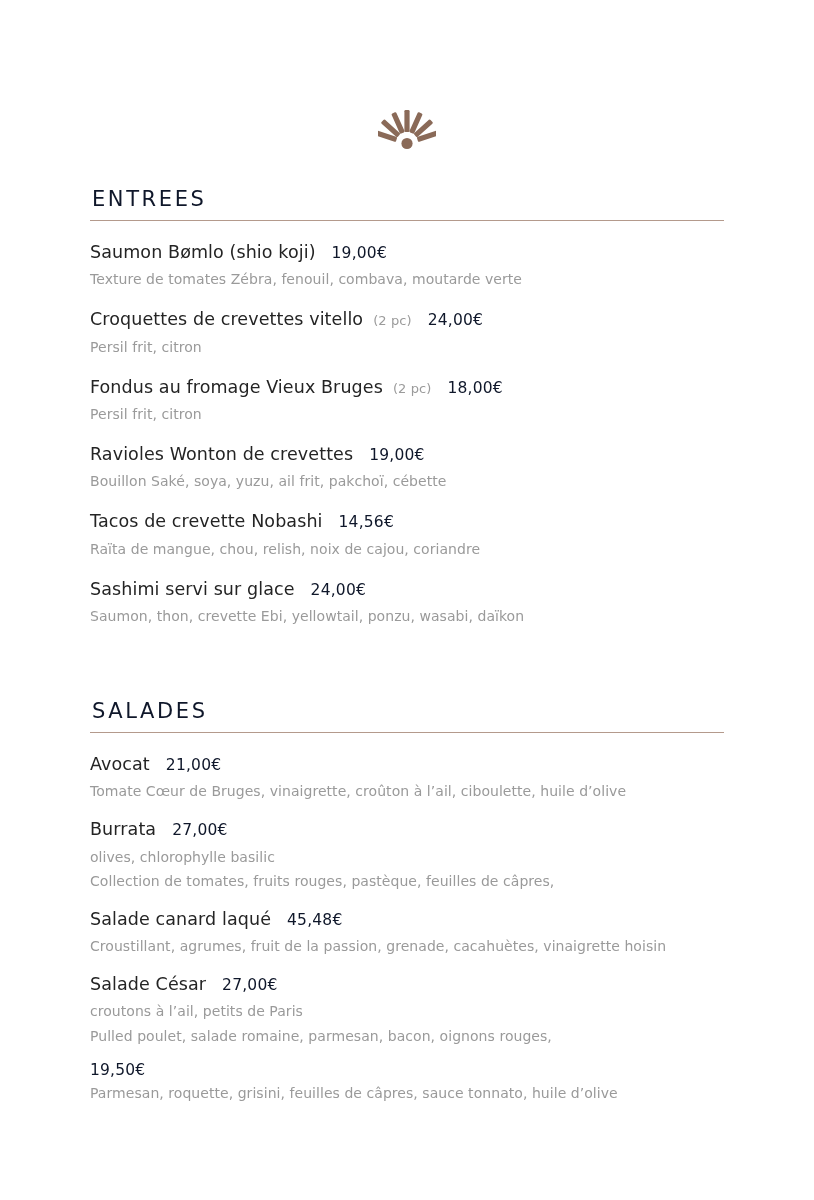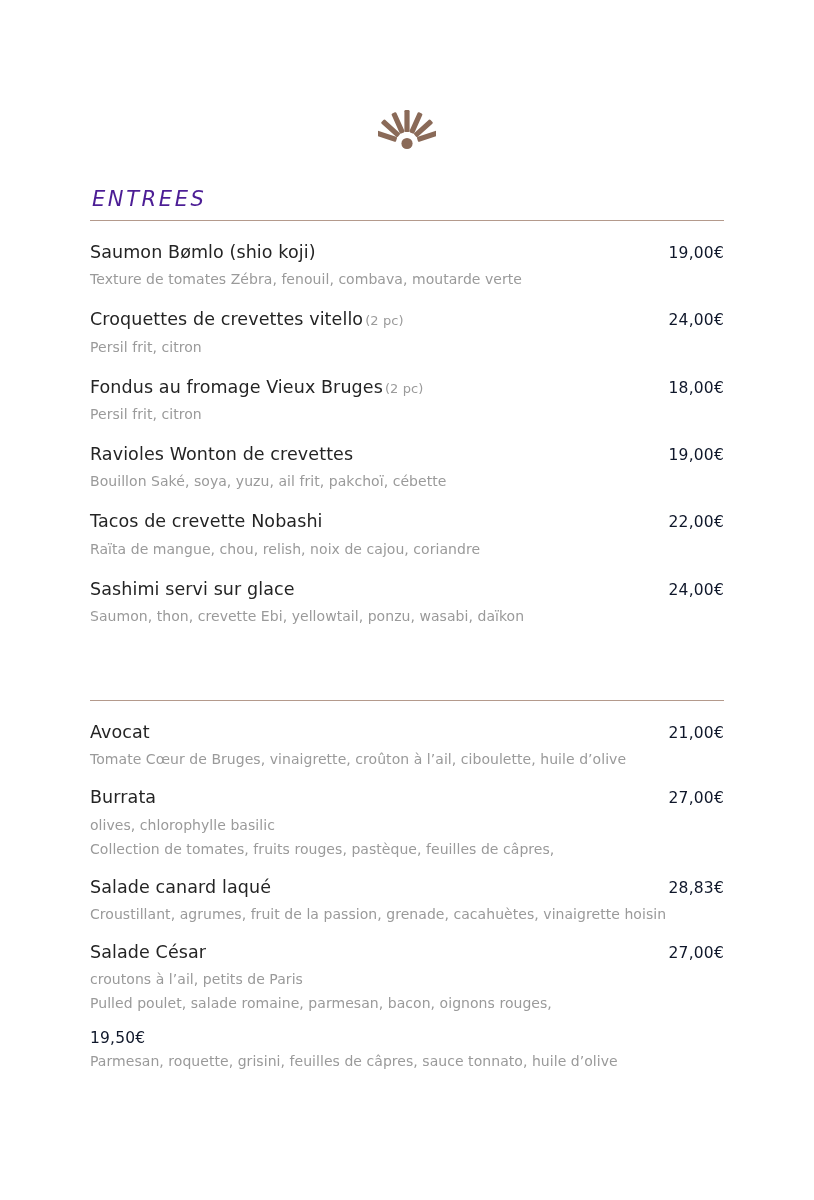--- a/index.html
+++ b/index.html
@@ -48,56 +48,55 @@
   
   .section {
     width: 100%;
   }
   .section + .section {
     margin-top: 72px;
   }
   .section-title {
     font-size: 21px;
     letter-spacing: 2.6px;
-    color: #4c1d95;
+    color: #0f172a;
     font-weight: 400;
     margin: 0 0 9px 2px;
     line-height: 1.1;
     text-transform: uppercase;
-    font-style: italic;
   }
   .section-rule {
     height: 1px;
     background: #b49a8c;
     width: 100%;
     margin-bottom: 18px;
   }
 
   
   .item {
     margin-bottom: 14px;
   }
   .item-row {
     display: flex;
     align-items: baseline;
-    justify-content: space-between;
-    gap: 24px;
+    justify-content: flex-start;
+    gap: 16px;
   }
   .item-name {
     font-size: 17.5px;
     font-weight: 400;
     color: #242424;
     line-height: 1.5;
     letter-spacing: 0.1px;
   }
   .item-qty {
     font-size: 13px;
     color: #9b9b9b;
     letter-spacing: 0.1px;
-    margin-left: 2px;
+    margin-left: 10px;
   }
   .item-qty:empty {
     display: none;
   }
   .item-price {
     font-size: 15.5px;
     color: #0f172a;
     white-space: nowrap;
     flex: 0 0 auto;
     letter-spacing: 0.2px;
@@ -174,37 +173,38 @@
             <div class="item-name" data-name="menu-item-name"><span data-name="menu-item-name-text">Ravioles Wonton de crevettes</span></div>
             <div class="item-price" data-name="menu-item-price">19,00€</div>
           </div>
           <div class="item-desc" data-name="menu-item-description">
             <span class="desc-line" data-name="menu-item-description-line">Bouillon Saké, soya, yuzu, ail frit, pakchoï, cébette</span>
           </div>
         </div>
         <div class="item" data-name="menu-item">
           <div class="item-row" data-name="menu-item-row">
             <div class="item-name" data-name="menu-item-name"><span data-name="menu-item-name-text">Tacos de crevette Nobashi</span></div>
-            <div class="item-price" data-name="menu-item-price">22,00€</div>
+            <div class="item-price" data-name="menu-item-price">14,56€</div>
           </div>
           <div class="item-desc" data-name="menu-item-description">
             <span class="desc-line" data-name="menu-item-description-line">Raïta de mangue, chou, relish, noix de cajou, coriandre</span>
           </div>
         </div>
         <div class="item" data-name="menu-item">
           <div class="item-row" data-name="menu-item-row">
             <div class="item-name" data-name="menu-item-name"><span data-name="menu-item-name-text">Sashimi servi sur glace</span></div>
             <div class="item-price" data-name="menu-item-price">24,00€</div>
           </div>
           <div class="item-desc" data-name="menu-item-description">
             <span class="desc-line" data-name="menu-item-description-line">Saumon, thon, crevette Ebi, yellowtail, ponzu, wasabi, daïkon</span>
           </div>
         </div>
       </div>
       <div class="section" data-name="section-salades">
+        <h2 class="section-title" data-name="section-title">SALADES</h2>
         <div class="section-rule" data-name="section-divider"></div>
         <div class="item" data-name="menu-item">
           <div class="item-row" data-name="menu-item-row">
             <div class="item-name" data-name="menu-item-name"><span data-name="menu-item-name-text">Avocat</span></div>
             <div class="item-price" data-name="menu-item-price">21,00€</div>
           </div>
           <div class="item-desc" data-name="menu-item-description">
             <span class="desc-line" data-name="menu-item-description-line">Tomate Cœur de Bruges, vinaigrette, croûton à l’ail, ciboulette, huile d’olive</span>
           </div>
         </div>
@@ -214,21 +214,21 @@
             <div class="item-price" data-name="menu-item-price">27,00€</div>
           </div>
           <div class="item-desc" data-name="menu-item-description">
             <span class="desc-line" data-name="menu-item-description-line">olives, chlorophylle basilic</span>
             <span class="desc-line" data-name="menu-item-description-line">Collection de tomates, fruits rouges, pastèque, feuilles de câpres,</span>
           </div>
         </div>
         <div class="item" data-name="menu-item">
           <div class="item-row" data-name="menu-item-row">
             <div class="item-name" data-name="menu-item-name"><span data-name="menu-item-name-text">Salade canard laqué</span></div>
-            <div class="item-price" data-name="menu-item-price">28,83€</div>
+            <div class="item-price" data-name="menu-item-price">45,48€</div>
           </div>
           <div class="item-desc" data-name="menu-item-description">
             <span class="desc-line" data-name="menu-item-description-line">Croustillant, agrumes, fruit de la passion, grenade, cacahuètes, vinaigrette hoisin</span>
           </div>
         </div>
         <div class="item" data-name="menu-item">
           <div class="item-row" data-name="menu-item-row">
             <div class="item-name" data-name="menu-item-name"><span data-name="menu-item-name-text">Salade César</span></div>
             <div class="item-price" data-name="menu-item-price">27,00€</div>
           </div>

